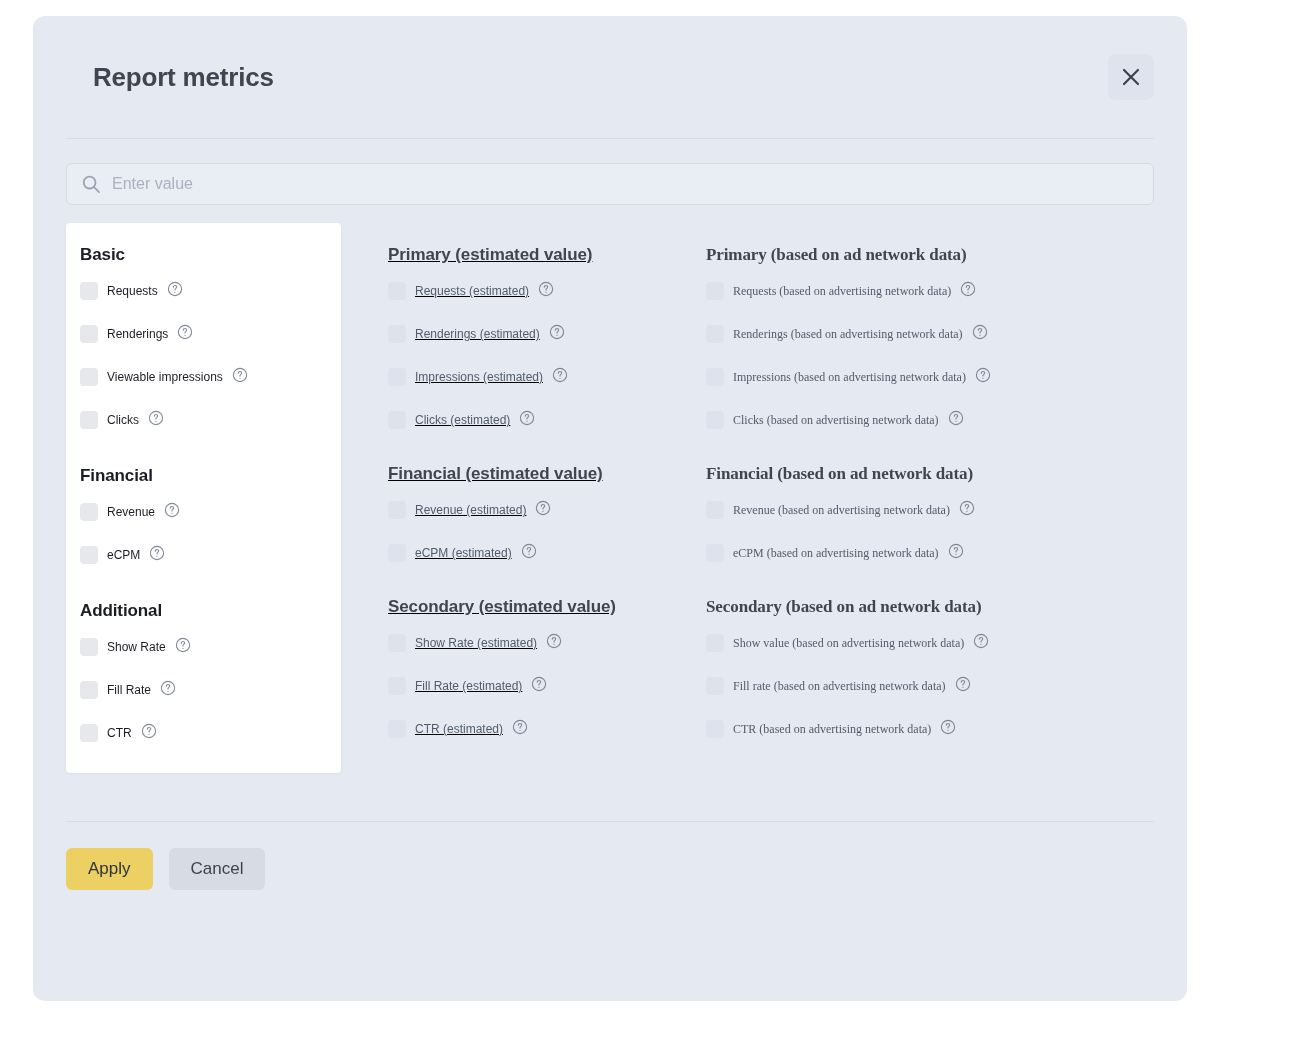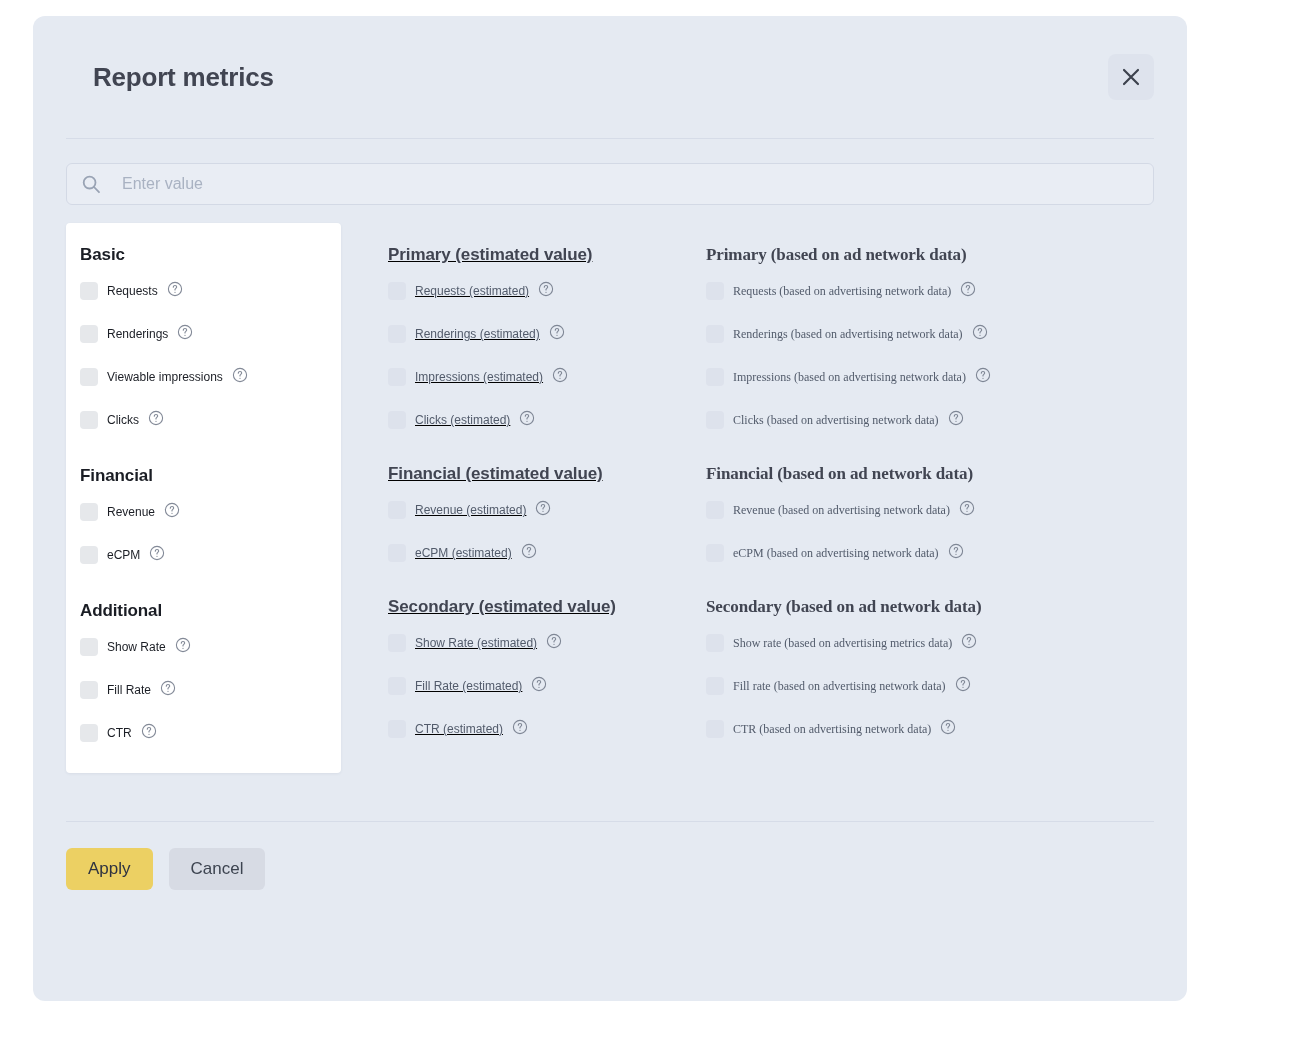--- a/index.html
+++ b/index.html
@@ -65,21 +65,21 @@
     padding: 24px 33px 0 33px;
   }
   .search-box {
     height: 42px;
     background: #e9edf4;
     border: 1px solid #d3d9e5;
     border-radius: 6px;
     display: flex;
     align-items: center;
     padding: 0 14px;
-    gap: 21px;
+    gap: 11px;
   }
   .search-icon { flex: none; display: block; }
   .search-input {
     flex: 1;
     border: none;
     outline: none;
     background: transparent;
     font-family: "Liberation Sans", sans-serif;
     font-size: 16px;
     color: #5a6475;
@@ -454,21 +454,21 @@
                 <circle cx="8" cy="8" r="6.6" stroke="#6d7585" stroke-width="1.1"></circle>
                 <path d="M6.3 6.2c0-1 .8-1.7 1.7-1.7s1.7.7 1.7 1.6c0 1.1-1.5 1.3-1.7 2.3v.5" stroke="#6d7585" stroke-width="1.1" stroke-linecap="round" fill="none"></path>
                 <circle cx="8" cy="11.3" r="0.65" fill="#6d7585"></circle>
               </svg></span>
           </div>
         </div>
         <div class="group">
           <div class="group-title">Secondary (based on ad network data)</div>
           <div class="option">
             <span class="checkbox"></span>
-            <span class="option-label">Show rate (based on advertising metrics data)</span>
+            <span class="option-label">Show value (based on advertising network data)</span>
             <span class="help-icon"><svg width="16" height="16" viewBox="0 0 16 16" fill="none">
                 <circle cx="8" cy="8" r="6.6" stroke="#6d7585" stroke-width="1.1"></circle>
                 <path d="M6.3 6.2c0-1 .8-1.7 1.7-1.7s1.7.7 1.7 1.6c0 1.1-1.5 1.3-1.7 2.3v.5" stroke="#6d7585" stroke-width="1.1" stroke-linecap="round" fill="none"></path>
                 <circle cx="8" cy="11.3" r="0.65" fill="#6d7585"></circle>
               </svg></span>
           </div>
           <div class="option">
             <span class="checkbox"></span>
             <span class="option-label">Fill rate (based on advertising network data)</span>
             <span class="help-icon"><svg width="16" height="16" viewBox="0 0 16 16" fill="none">

